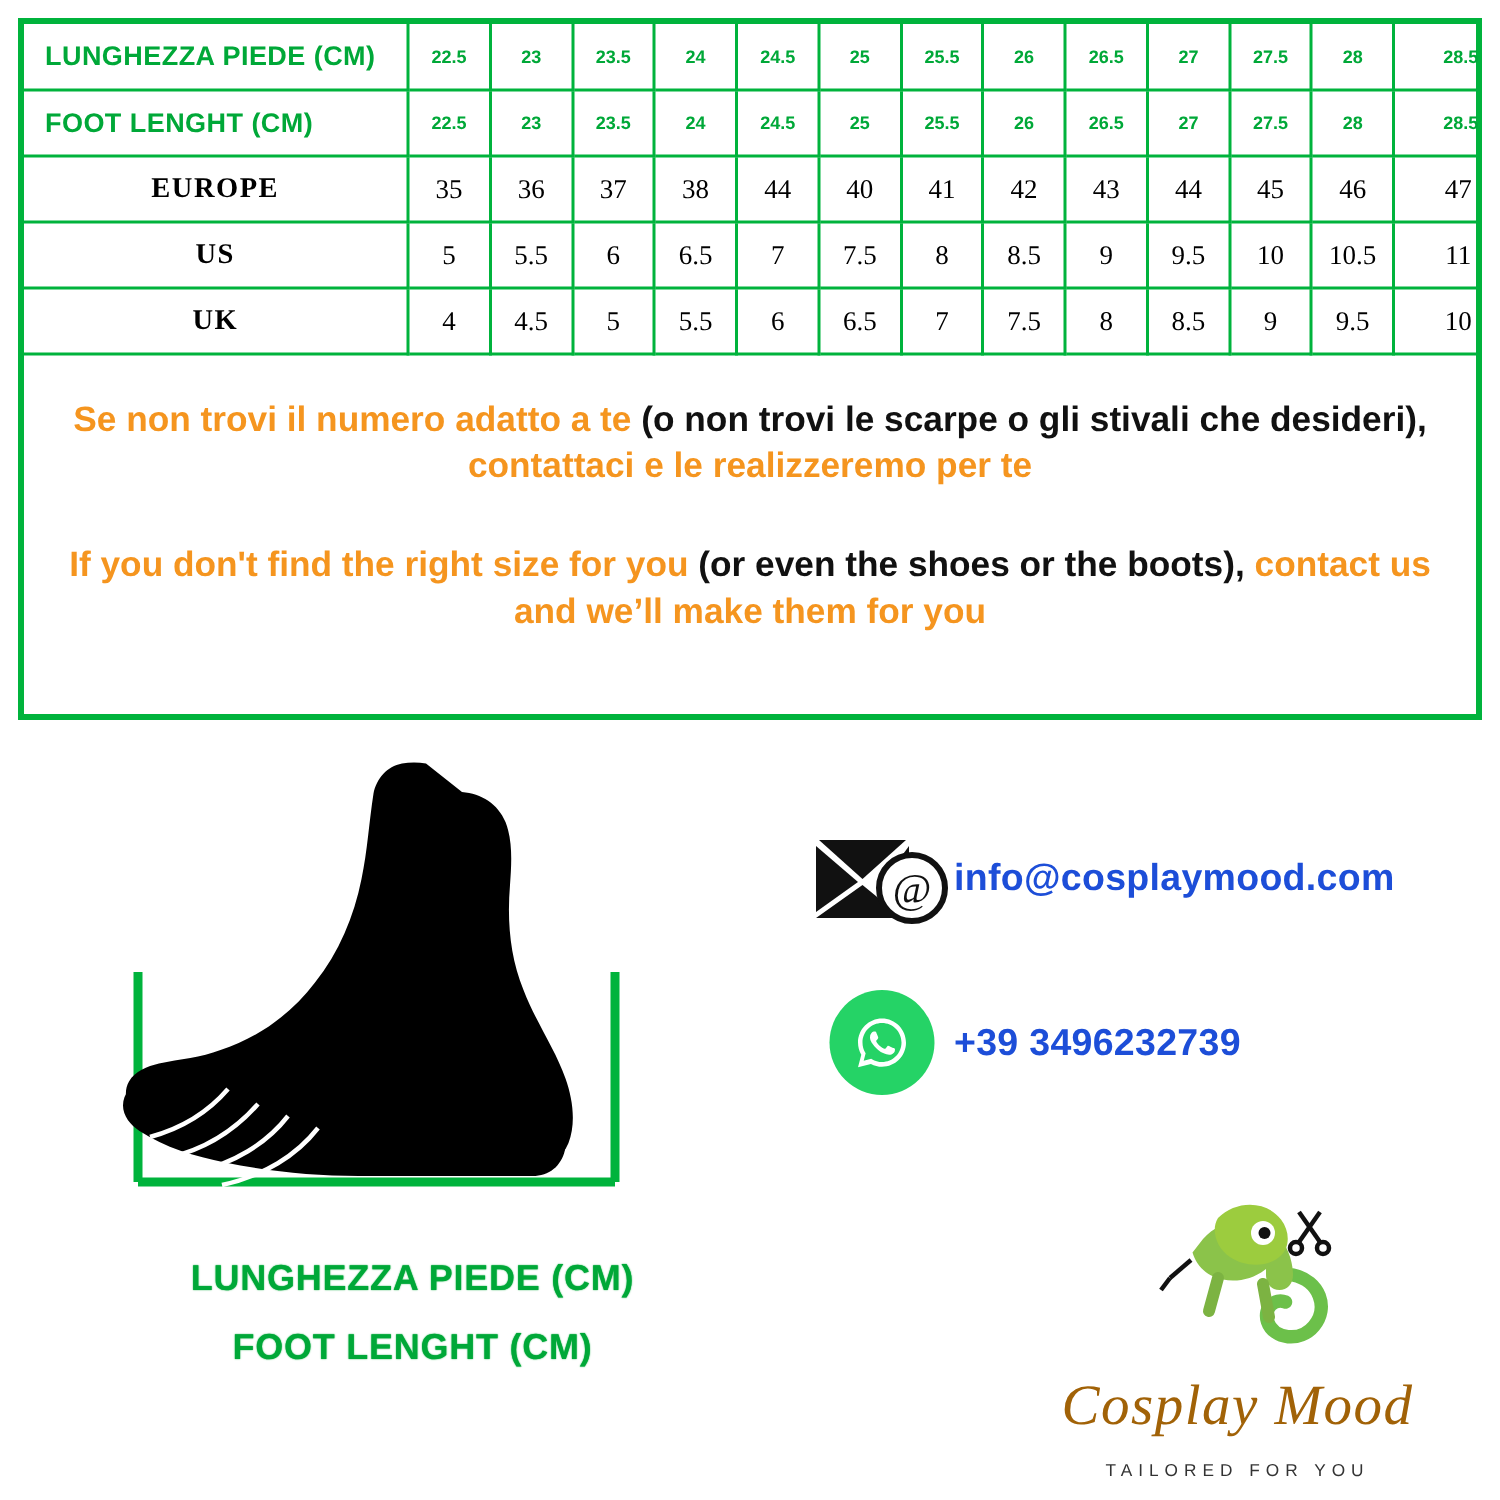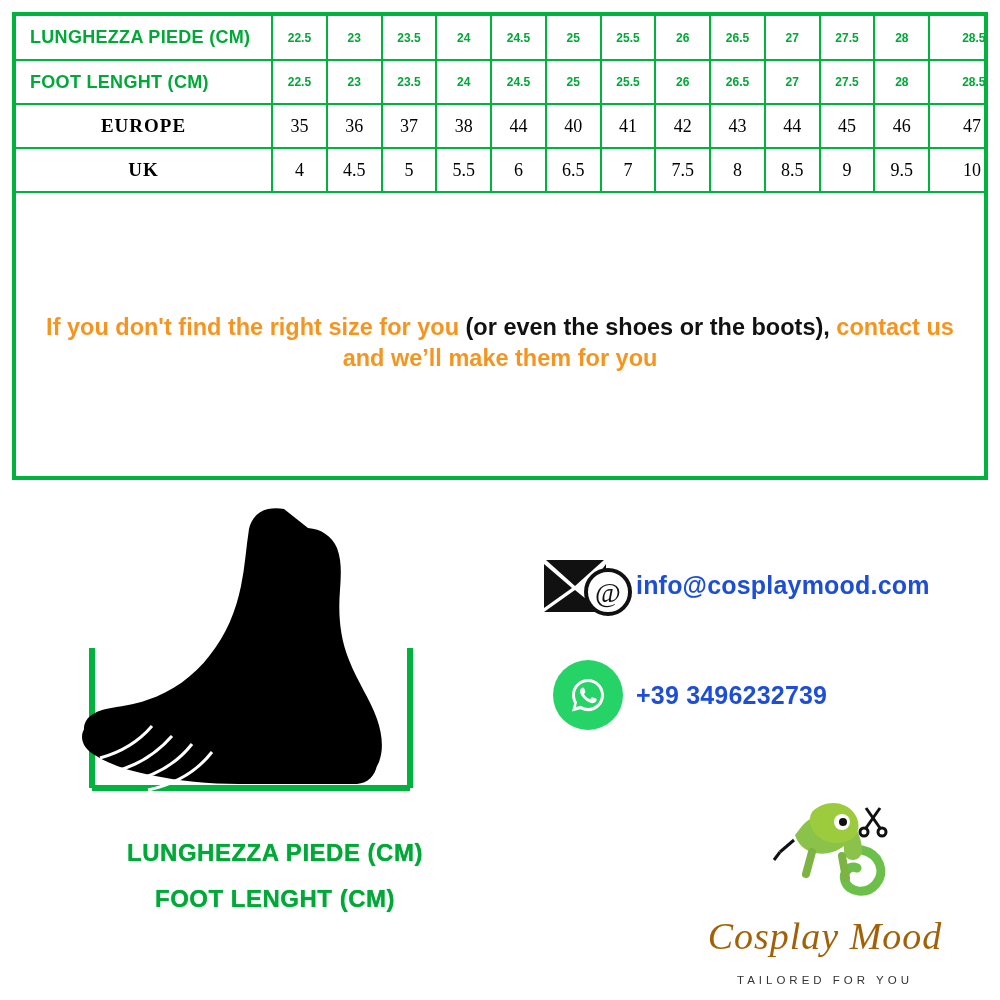--- a/index.html
+++ b/index.html
@@ -78,21 +78,21 @@
     padding: 26px 24px 0 24px;
     text-align: center;
     line-height: 1.34;
   }
   .note p {
     margin: 0 0 0 0;
     font-size: 23.5px;
     font-weight: bold;
   }
   .note .ita { margin-bottom: 8px; }
-  .note .eng { margin-top: 48px; }
+  .note .eng { margin-top: 34px; }
   .or { color: #f5951f; }
   .bk { color: #111111; }
 
   
   .foot-block {
     position: absolute;
     left: 40px; top: 500px;
     width: 470px; height: 470px;
   }
   .foot-svg { position: absolute; left: 0; top: 0; }
@@ -191,39 +191,56 @@
             <td>40</td>
             <td>41</td>
             <td>42</td>
             <td>43</td>
             <td>44</td>
             <td>45</td>
             <td>46</td>
             <td>47</td>
           </tr>
           <tr class="plain">
+            <td>US</td>
+            <td>5</td>
+            <td>5.5</td>
+            <td>6</td>
+            <td>6.5</td>
+            <td>7</td>
+            <td>7.5</td>
+            <td>8</td>
+            <td>8.5</td>
+            <td>9</td>
+            <td>9.5</td>
+            <td>10</td>
+            <td>10.5</td>
+            <td>11</td>
+          </tr>
+          <tr class="plain">
             <td>UK</td>
             <td>4</td>
             <td>4.5</td>
             <td>5</td>
             <td>5.5</td>
             <td>6</td>
             <td>6.5</td>
             <td>7</td>
             <td>7.5</td>
             <td>8</td>
             <td>8.5</td>
             <td>9</td>
             <td>9.5</td>
             <td>10</td>
           </tr>
         </tbody>
     </table>
 
     <div class="note">
+      <p class="ita" id="note-italian"><span class="or">Se non trovi il numero adatto a te </span><span class="bk">(o non trovi le scarpe o gli stivali che desideri), </span><span class="or">contattaci e le realizzeremo per te</span></p>
       <p class="eng" id="note-english"><span class="or">If you don't find the right size for you </span><span class="bk">(or even the shoes or the boots), </span><span class="or">contact us and we’ll make them for you</span></p>
     </div>
   </div>
 
   <div class="foot-block">
     <svg class="foot-svg" width="470" height="330" viewBox="0 0 470 330">
 
       <g stroke="#00b33c" stroke-width="6" fill="none">
         <path d="M52,148 L52,288"></path>
         <path d="M52,288 L370,288"></path>

